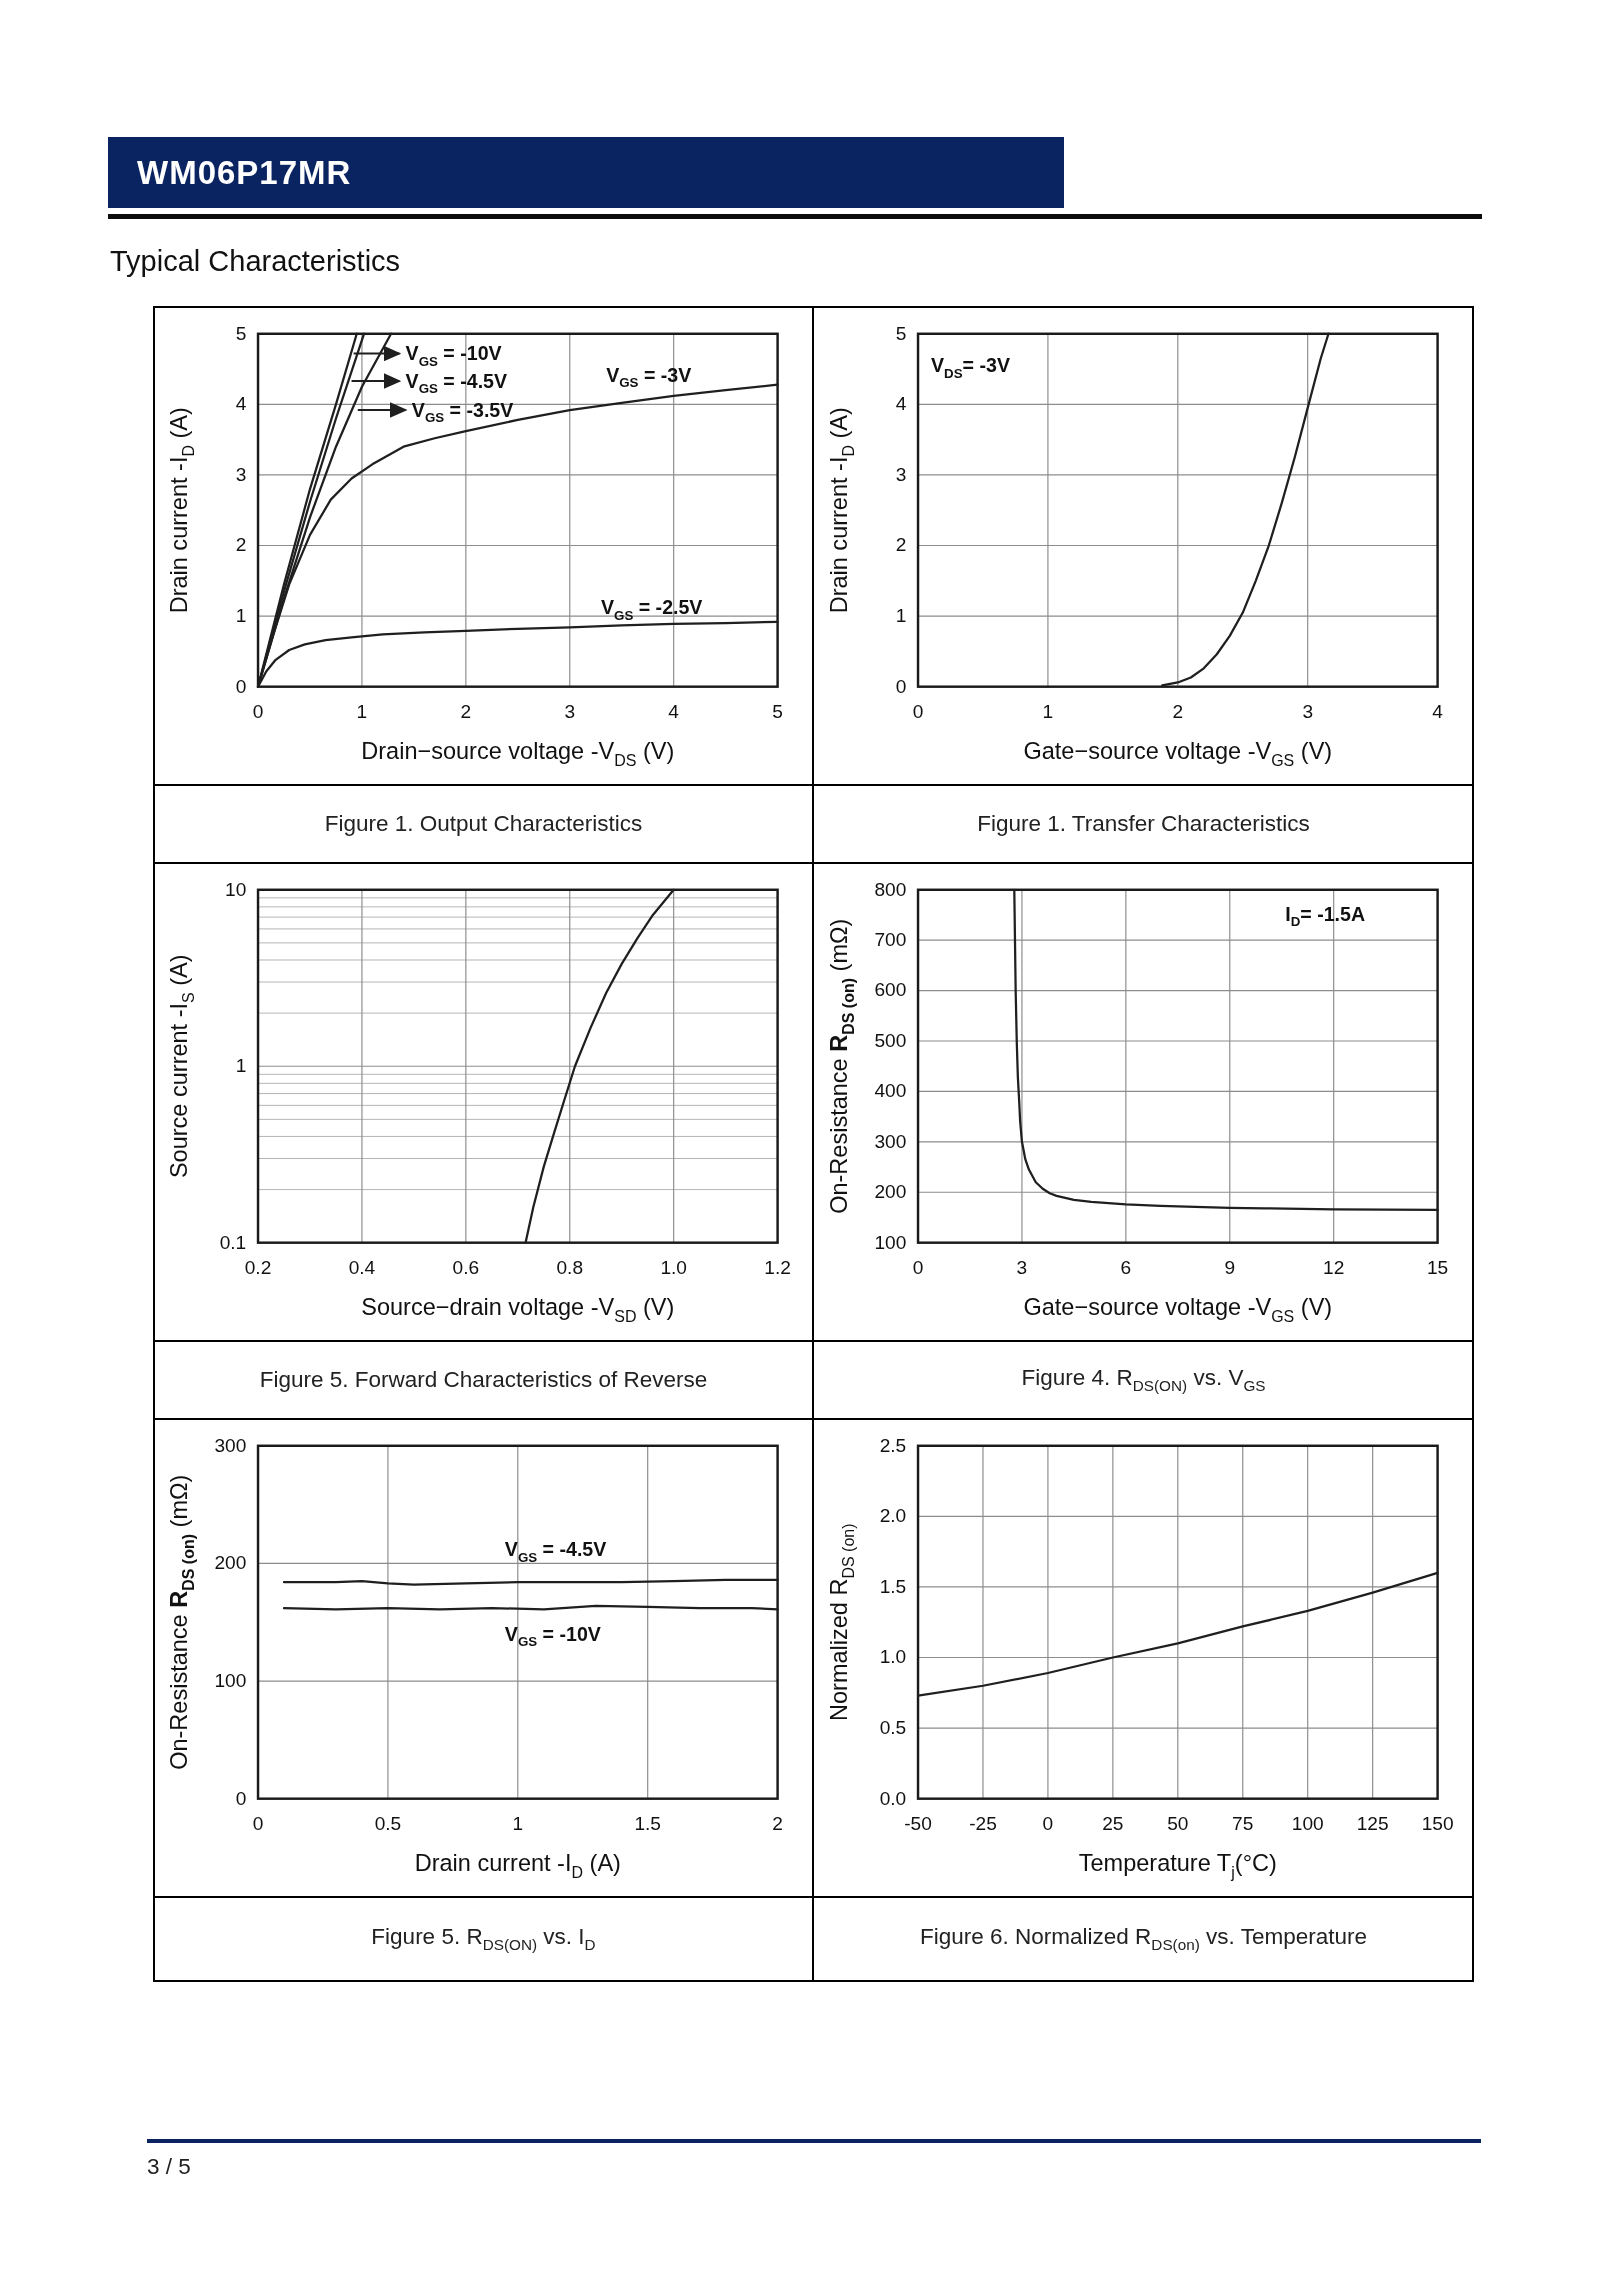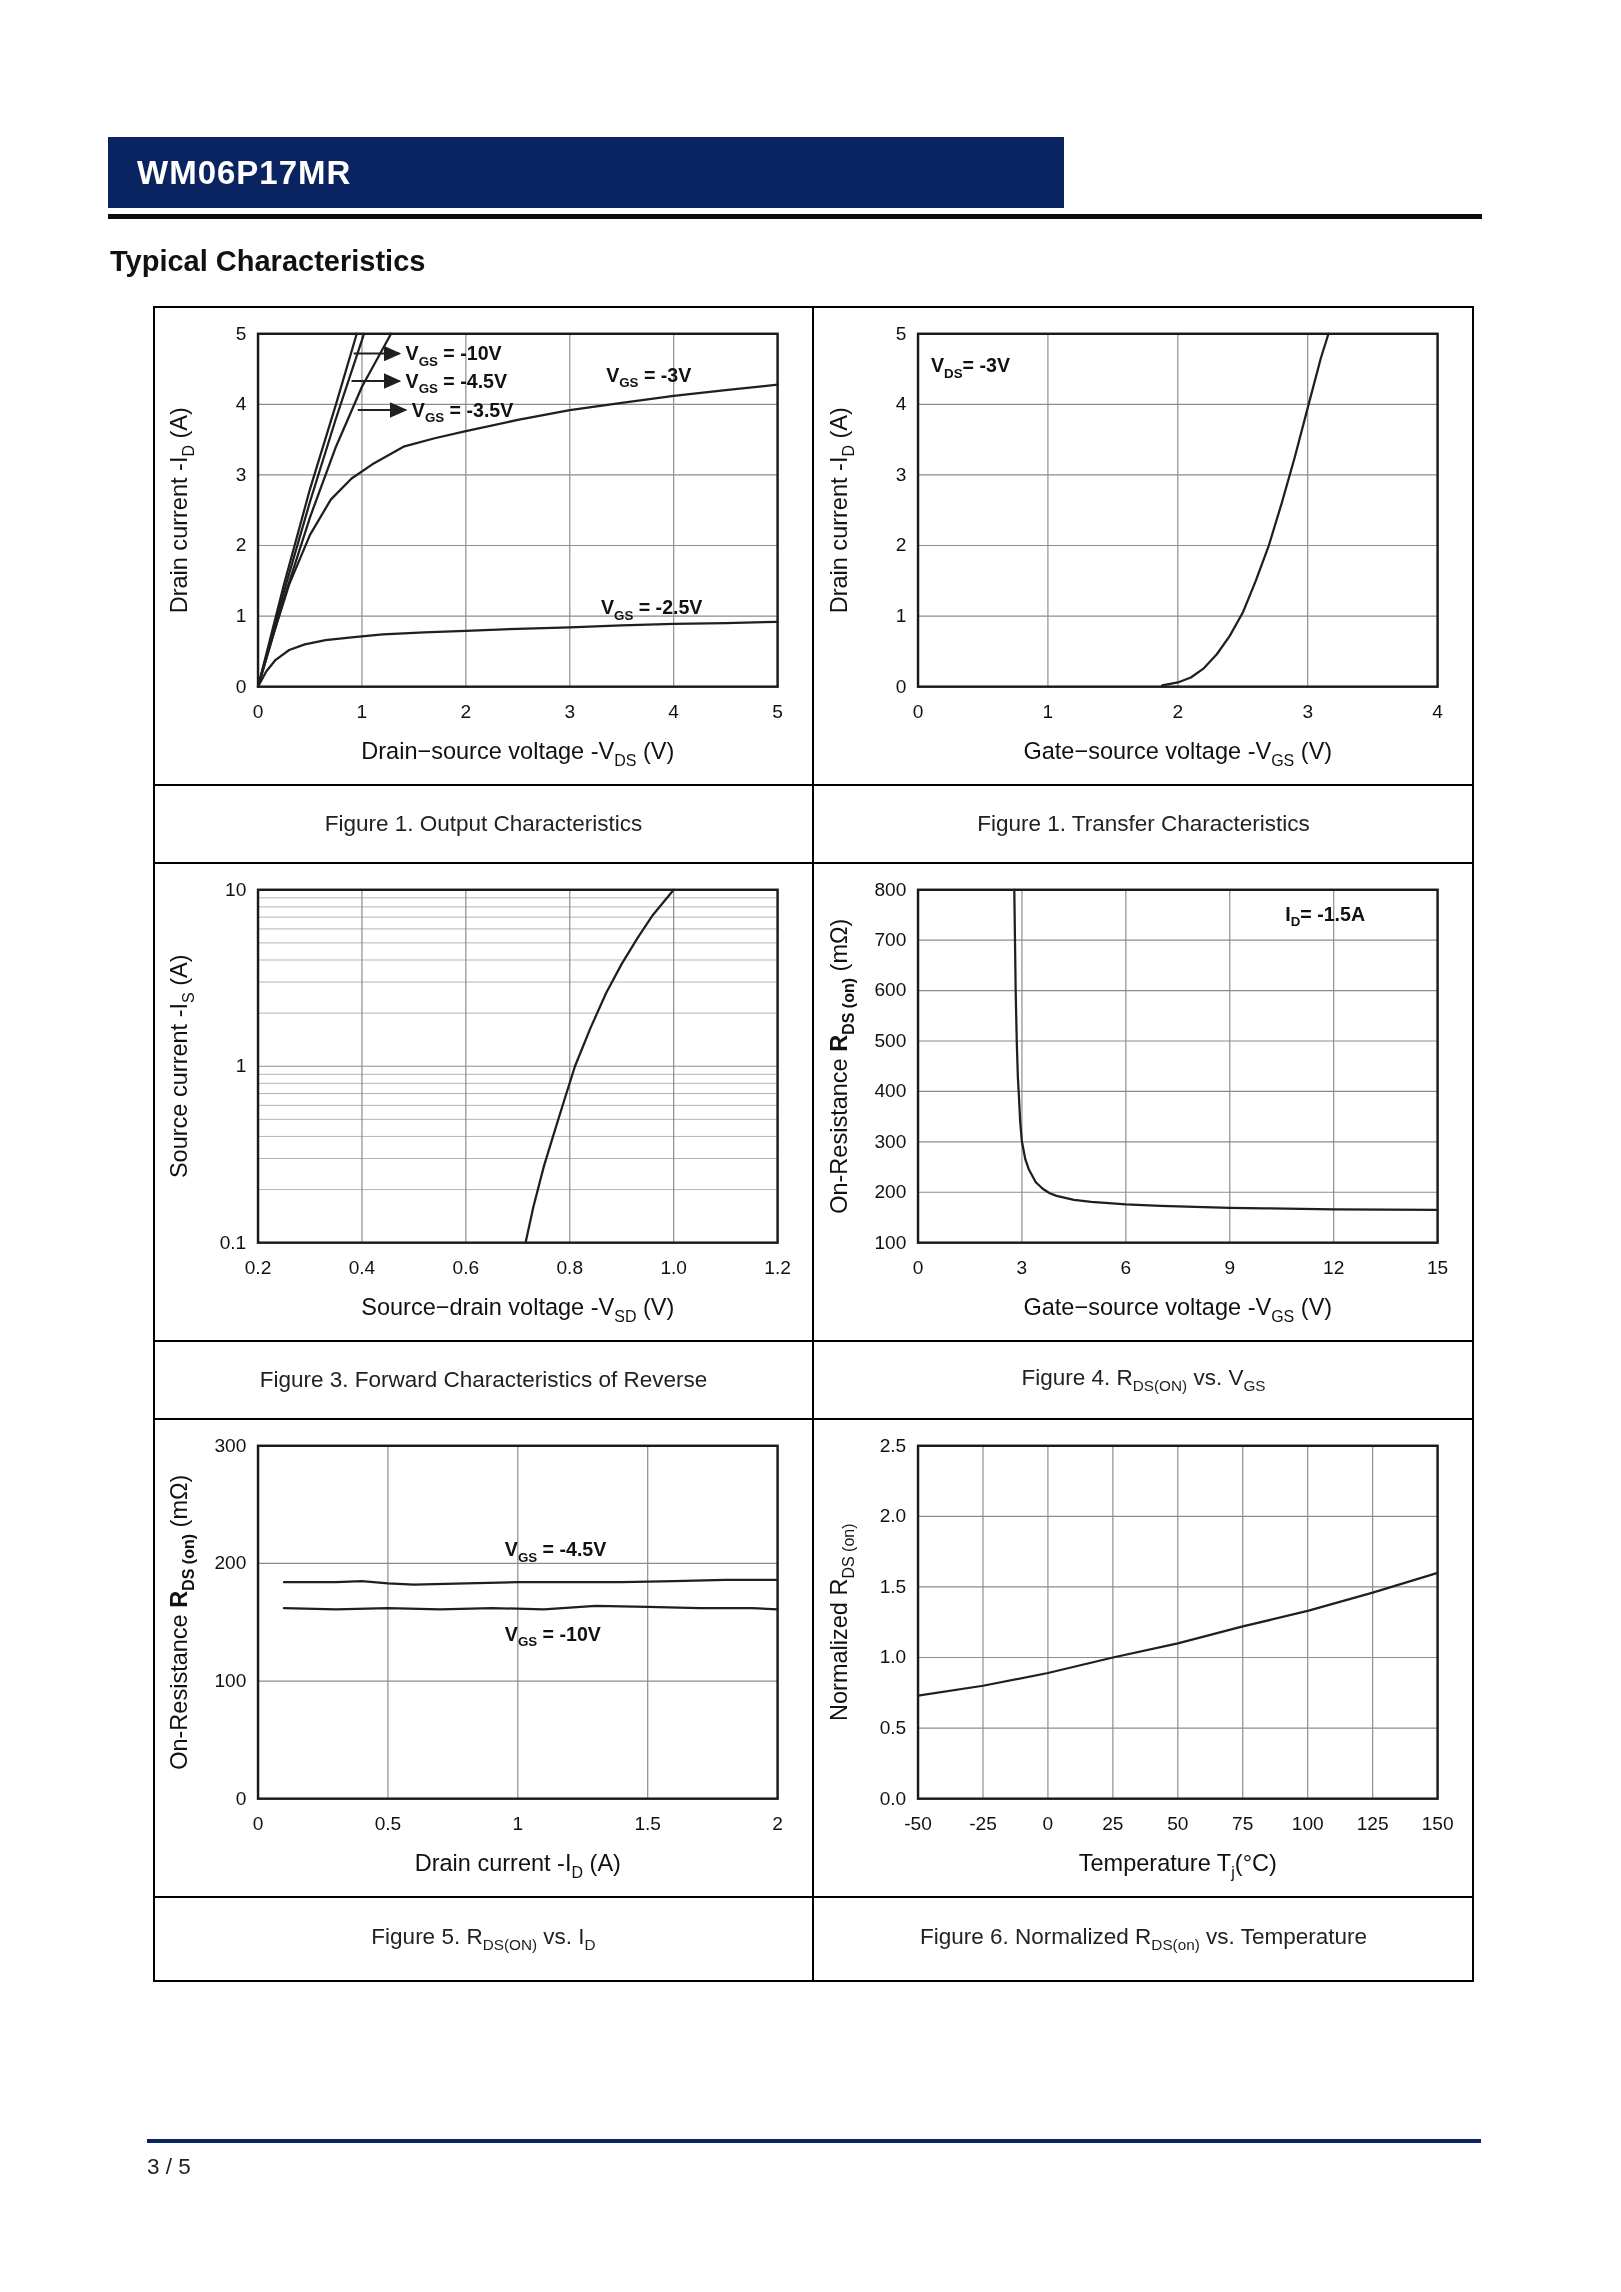--- a/index.html
+++ b/index.html
@@ -8,21 +8,21 @@
     font-family:"Liberation Sans",sans-serif;color:#111;overflow:hidden;border-radius:29px;
   }
   #banner{
     position:absolute;left:108px;top:137px;width:956px;height:71px;
     display:flex;align-items:center;
   }
   #banner .title{
     color:#ffffff;font-size:33px;font-weight:bold;letter-spacing:1px;padding-left:29px;
   }
   #header-rule{position:absolute;left:108px;top:214px;width:1374px;height:4.9px;background:#0c0c0c;}
-  #section-title{position:absolute;left:110px;top:245px;font-size:29px;font-weight:bold;}
+  #section-title{position:absolute;left:110px;top:245px;font-size:29px;font-weight:normal;}
   #figure-grid{
     position:absolute;left:153px;top:306px;width:1321px;
     display:grid;grid-template-columns:659px 659px;
     grid-template-rows:478px 78px 478px 78px 478px 82px;
     border:2px solid #000;box-sizing:border-box;background:#fff;
   }
   .cell{border-right:2px solid #000;border-bottom:2px solid #000;box-sizing:border-box;
     display:flex;align-items:center;justify-content:center;}
   .cell.last-col{border-right:none;}
   .cell.last-row{border-bottom:none;}
@@ -207,21 +207,21 @@
           <text x="88" y="178.2857142857143" text-anchor="end"><tspan font-size="19.5">500</tspan></text>
           <text x="88" y="126.85714285714283" text-anchor="end"><tspan font-size="19.5">600</tspan></text>
           <text x="88" y="75.42857142857144" text-anchor="end"><tspan font-size="19.5">700</tspan></text>
           <text x="88" y="24" text-anchor="end"><tspan font-size="19.5">800</tspan></text>
           <text x="365" y="452" text-anchor="middle"><tspan font-size="24">Gate−source voltage -V</tspan><tspan dy="6.720000000000001" font-size="16.32">GS</tspan><tspan dy="-6.720000000000001" font-size="24"> (V)</tspan></text>
           <text transform="translate(28 198) rotate(-90)" text-anchor="middle"><tspan font-size="24">On-Resistance </tspan><tspan font-size="24" font-weight="bold">R</tspan><tspan dy="6.720000000000001" font-size="16.32" font-weight="bold">DS (on)</tspan><tspan dy="-6.720000000000001" font-size="24"> (mΩ)</tspan></text>
         </svg>
     </div>
 
     <div class="cell">
-      <span class="caption">Figure 3. Forward Characteristics of Reverse</span>
+      <span class="caption">Figure 5. Forward Characteristics of Reverse</span>
     </div>
     <div class="cell last-col">
       <span class="caption">Figure 4. R<sub>DS(ON)</sub> vs. V<sub>GS</sub></span>
     </div>
 
     <div class="cell">
       <svg width="647" height="461" viewBox="0 0 660 470">
           <defs>
             <marker id="arr4" markerWidth="9" markerHeight="8" refX="8" refY="4" orient="auto">
               <path d="M0,0 L9,4 L0,8 Z" fill="#1f1f1f"></path>

